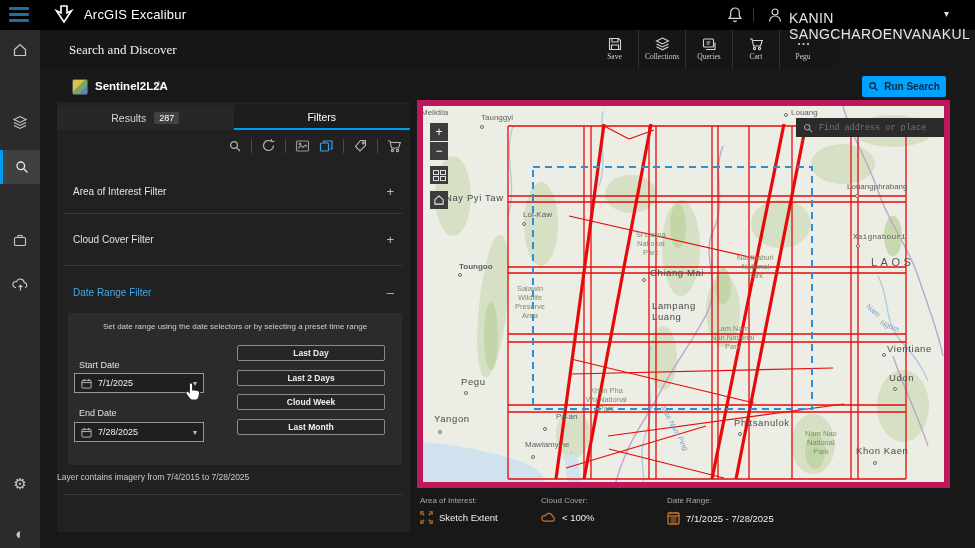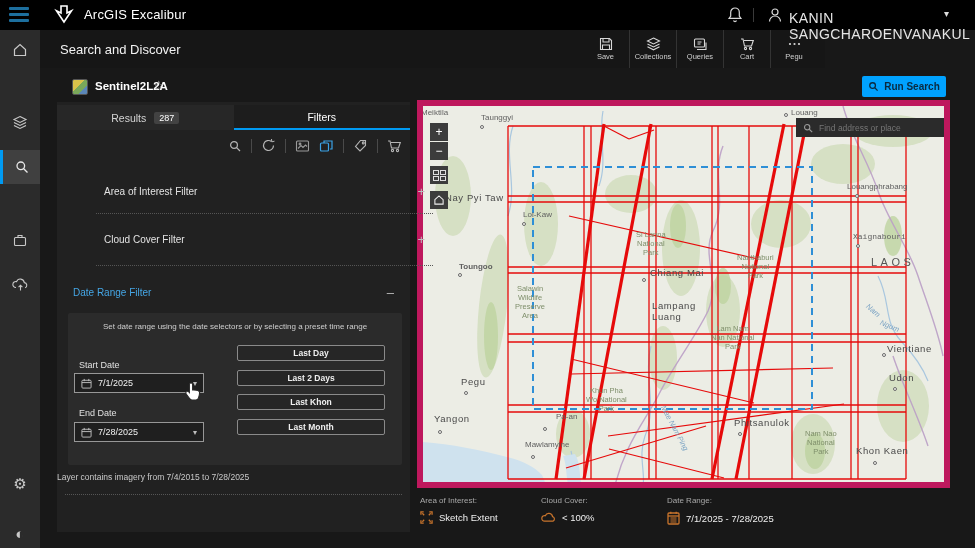--- a/index.html
+++ b/index.html
@@ -12,21 +12,21 @@
   #hamburger span { display:block; height:3px; margin-bottom:3px; background:#1d6f9e; border-radius:1px; }
   #app-logo { position:absolute; left:52px; top:3px; }
   #app-title { position:absolute; left:84px; top:7px; font-size:13px; color:#fff; letter-spacing:.2px; }
   #bell { position:absolute; left:727px; top:6px; }
   #topbar .vdiv { position:absolute; left:753px; top:8px; width:1px; height:14px; background:#3a3a3a; }
   #person { position:absolute; left:767px; top:6px; }
   #user-name { position:absolute; left:789px; top:10px; font-size:14px; color:#e6e6e6; letter-spacing:.4px; }
   #user-caret { position:absolute; left:944px; top:8px; color:#dcdcdc; font-size:10px; }
 
   
-  #subbar { position:absolute; left:3px; top:30px; width:822px; height:38px; background:#161616; z-index:30; }
+  #subbar { position:absolute; left:12px; top:30px; width:822px; height:38px; background:#161616; z-index:30;font-family:Liberation Serif, serif; }
   #page-title { position:absolute; left:57px; top:12px; font-size:13px; color:#f2f2f2; }
   #actions { position:absolute; right:8px; top:0; height:38px; display:flex; }
   .action { width:47px; height:38px; display:flex; flex-direction:column; align-items:center; justify-content:center; gap:1px; border-left:1px solid #333; cursor:pointer; }
   .action:first-child { border-left:none; }
   .action .lbl { font-size:7.5px; color:#cfcfcf; }
   .action svg { display:block; }
 
   
   #rail { position:absolute; left:0; top:30px; width:40px; height:518px; background:#2b2b2b; z-index:35; }
   .rail-item { position:absolute; left:0; width:40px; height:34px; display:flex; align-items:center; justify-content:center; cursor:pointer; }
@@ -42,21 +42,21 @@
   #layer-name { position:absolute; left:38px; top:8px; font-size:11.5px; font-weight:bold; color:#fff; }
   #fav-star { position:absolute; left:96px; top:6px; font-size:13px; color:#c9c9c9; cursor:pointer; }
   #tabs { position:absolute; left:0; top:33px; width:100%; height:25px; display:flex; background:#181818; }
   .tab { flex:1; display:flex; align-items:center; justify-content:center; gap:8px; font-size:10.5px; color:#d4d4d4; background:#272727; cursor:pointer; }
   .tab.active { background:#1d1d1d; color:#fff; border-bottom:2px solid #009af2; }
   #results-badge { background:#424242; color:#fff; font-size:9px; padding:1px 5px; border-radius:2px; }
   #panel-toolbar { position:absolute; right:8px; top:66px; display:flex; align-items:center; gap:9px; }
   #panel-toolbar .sep { width:1px; height:14px; background:#4a4a4a; }
   #panel-toolbar svg { cursor:pointer; }
   .filter-row { position:absolute; left:8px; width:337px; display:flex; align-items:center; justify-content:space-between; padding:0 8px; cursor:pointer; }
-  .filter-row.dotted { border-bottom:1px dotted #555;margin-left:31px; }
+  .filter-row.dotted { border-bottom:1px dotted #555; }
   .filter-label { font-size:10px; color:#e3e3e3; }
   .filter-toggle { font-size:13px; color:#bdbdbd; }
   #row-date .filter-label { color:#45a6e5; }
 
   #date-box { position:absolute; left:11px; top:241px; width:334px; height:152px; background:#2b2b2b; border-radius:2px; }
   #dr-instructions { position:absolute; left:0; top:9px; width:100%; text-align:center; font-size:8px; color:#cfcfcf; }
   .date-lbl { position:absolute; left:11px; font-size:9px; color:#e0e0e0; }
   .date-input { position:absolute; left:6px; width:130px; height:20px; background:#1f1f1f; border:1px solid #979797; display:flex; align-items:center; padding:0 6px; gap:6px; cursor:pointer; }
   .date-input .val { font-size:9px; color:#f0f0f0; flex:1; }
   .date-input .chev { color:#bdbdbd; font-size:8px; }
@@ -75,21 +75,21 @@
   #basemap { position:absolute; left:0; top:0; }
   #map-labels { position:absolute; left:0; top:0; width:100%; height:100%; pointer-events:none; }
   .map-label { position:absolute; font-size:8px; color:#5f5f5f; white-space:pre-line; line-height:1.2; }
   .map-label.city-lg { font-size:9.5px; color:#4a4a4a; letter-spacing:.6px; }
   .map-label.park { color:#7f8f6b; text-align:center; font-size:7.5px; }
   .map-label.region { font-size:11px; letter-spacing:3.5px; color:#555; }
   .map-label.river { color:#7ba3c4; font-style:italic; font-size:7.5px; }
   .map-dot { position:absolute; width:4px; height:4px; border:1px solid #6a6a6a; border-radius:50%; background:#f7f7f2; }
   .map-btn { position:absolute; left:7px; width:18px; height:18px; background:#3c3c3c; color:#fff; display:flex; align-items:center; justify-content:center; font-size:12px; cursor:pointer; }
   #map-search { position:absolute; left:373px; top:12px; width:150px; height:19px; background:#2b2b2b; display:flex; align-items:center; gap:6px; padding:0 7px; }
-  #map-search input { background:transparent; border:none; outline:none; color:#b5b5b5; font-size:8.5px; width:120px; font-family:Liberation Sans, sans-serif; }
+  #map-search input { background:transparent; border:none; outline:none; color:#b5b5b5; font-size:8.5px; width:120px; font-family:Liberation Mono, monospace; }
   #bm-grid { display:grid; grid-template-columns:6px 6px; grid-gap:1px; }
   #bm-grid i { width:6px; height:5px; border:1px solid #ddd; }
 
   
   #statusbar { position:absolute; left:417px; top:492px; width:533px; height:44px; z-index:8; }
   .stat { position:absolute; top:4px; }
   .stat .lab { font-size:8px; color:#a9a9a9; }
   .stat .valrow { display:flex; align-items:center; gap:6px; margin-top:6px; }
   .stat .val { font-size:9.5px; color:#efefef; }
 
@@ -305,21 +305,21 @@
     <div class="date-input" style="top:109px">
       <svg width="11" height="11" viewBox="0 0 12 12" fill="none" stroke="#c3c3c3" stroke-width="1">
         <rect x="1" y="2.5" width="10" height="8.5" rx="1"></rect>
           <path d="M1 5 h10 M3.5 1 v2.5 M8.5 1 v2.5"></path>
       </svg>
       <span class="val">7/28/2025</span>
       <span class="chev">▾</span>
     </div>
     <div class="preset" style="top:32px">Last Day</div>
     <div class="preset" style="top:57px">Last 2 Days</div>
-    <div class="preset" style="top:81px">Last Khon</div>
+    <div class="preset" style="top:81px">Cloud Week</div>
     <div class="preset" style="top:106px">Last Month</div>
   </div>
 
   <div id="imagery-note">Layer contains imagery from 7/4/2015 to 7/28/2025</div>
   <div id="panel-bottom-div"></div>
 </div>
 
 <div id="map">
   <svg id="basemap" width="533" height="388" viewBox="0 0 533 388">
     <rect x="0" y="0" width="533" height="388" fill="#ecede5"></rect>

